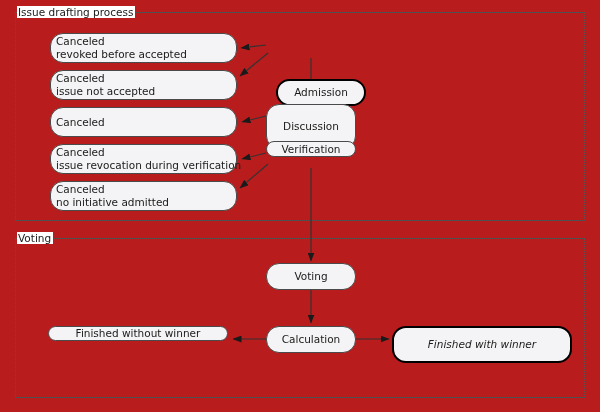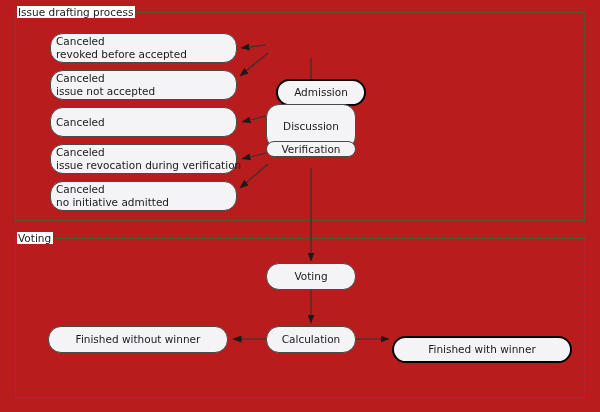--- a/index.html
+++ b/index.html
@@ -142,21 +142,21 @@
   </div>
 
   <div class="state centered" style="left:266px; top:263px; width:90px; height:27px;">
     <span class="line">Voting</span>
   </div>
 
   <div class="state centered" style="left:266px; top:326px; width:90px; height:27px;">
     <span class="line">Calculation</span>
   </div>
 
-  <div class="state centered" style="left:48px; top:326px; width:180px; height:27px;">
+  <div class="state centered" style="left:48px; top:326px; width:180px; height:15px;">
     <span class="line">Finished without winner</span>
   </div>
 
-  <div class="state centered bold" style="left:392px; top:336px; width:180px; height:27px;">
+  <div class="state centered bold" style="left:392px; top:326px; width:180px; height:37px;font-style:italic;">
     <span class="line">Finished with winner</span>
   </div>
 
 </div>
 
 </body></html>

